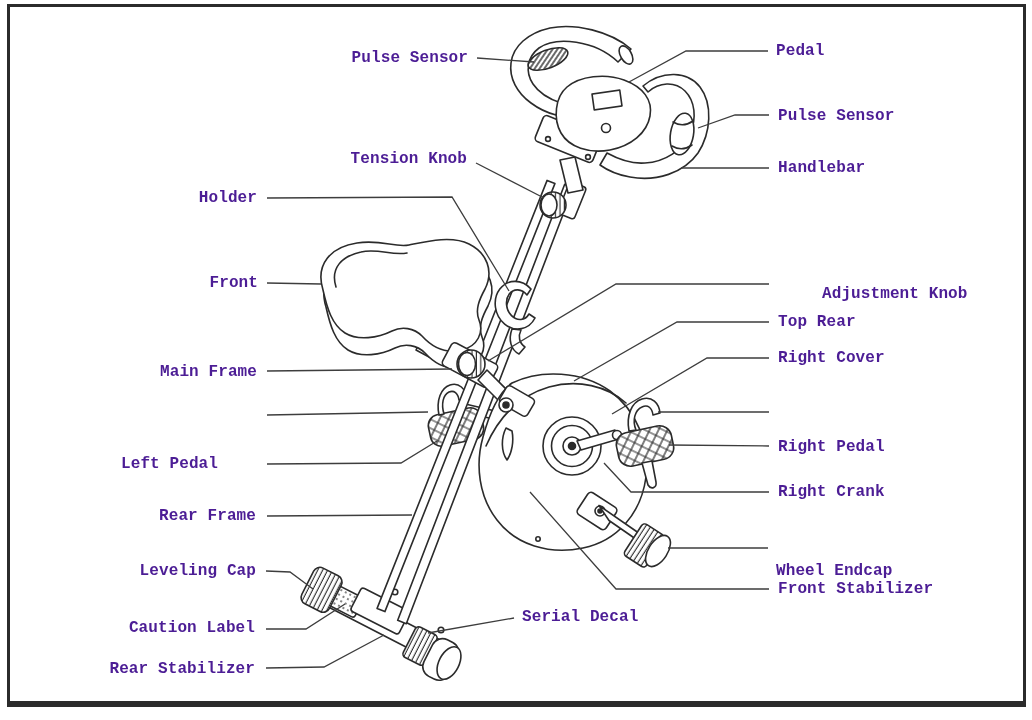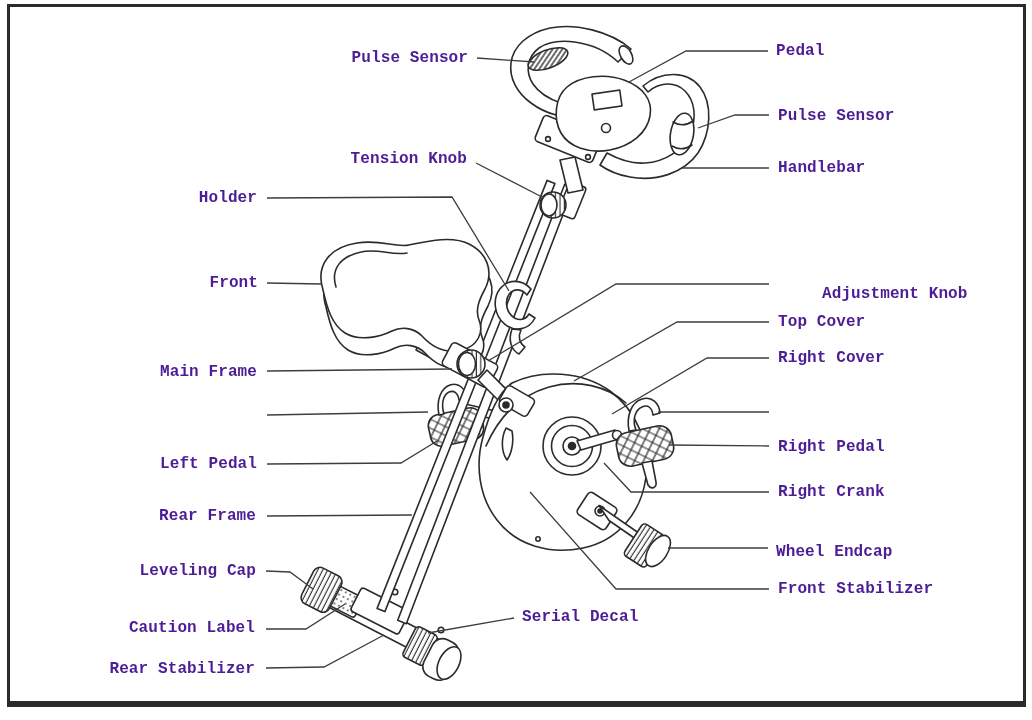--- a/index.html
+++ b/index.html
@@ -205,31 +205,31 @@
       <polyline points="768,548 668,548"></polyline>
       <polyline points="769,589 616,589 530,492"></polyline>
     </g>
   </svg>
 
   <div class="lbl lbl-l" style="right:564px; top:48px;">Pulse Sensor</div>
   <div class="lbl lbl-l" style="right:565px; top:149px;">Tension Knob</div>
   <div class="lbl lbl-l" style="right:775px; top:188px;">Holder</div>
   <div class="lbl lbl-l" style="right:774px; top:273px;">Front</div>
   <div class="lbl lbl-l" style="right:775px; top:362px;">Main Frame</div>
-  <div class="lbl lbl-l" style="right:775px; top:454px;">Left Pedal</div>
+  <div class="lbl lbl-l" style="right:814px; top:454px;">Left Pedal</div>
   <div class="lbl lbl-l" style="right:776px; top:506px;">Rear Frame</div>
   <div class="lbl lbl-l" style="right:776px; top:561px;">Leveling Cap</div>
   <div class="lbl lbl-l" style="right:777px; top:618px;">Caution Label</div>
   <div class="lbl lbl-l" style="right:777px; top:659px;">Rear Stabilizer</div>
 
   <div class="lbl lbl-r" style="left:776px; top:41px;">Pedal</div>
   <div class="lbl lbl-r" style="left:778px; top:106px;">Pulse Sensor</div>
   <div class="lbl lbl-r" style="left:778px; top:158px;text-align:right;">Handlebar</div>
   <div class="lbl lbl-r" style="left:778px; top:284px;margin-left:44px;">Adjustment Knob</div>
-  <div class="lbl lbl-r" style="left:778px; top:312px;">Top Cover</div>
+  <div class="lbl lbl-r" style="left:778px; top:312px;">Top Rear</div>
   <div class="lbl lbl-r" style="left:778px; top:348px;">Right Cover</div>
   <div class="lbl lbl-r" style="left:778px; top:437px;">Right Pedal</div>
   <div class="lbl lbl-r" style="left:778px; top:482px;">Right Crank</div>
-  <div class="lbl lbl-r" style="left:776px; top:542px;">Wheel Endcap</div>
+  <div class="lbl lbl-r" style="left:776px; top:561px;">Wheel Endcap</div>
   <div class="lbl lbl-r" style="left:778px; top:579px;">Front Stabilizer</div>
 
   <div class="lbl lbl-r" style="left:522px; top:607px;">Serial Decal</div>
 </div>
 
 </body></html>

